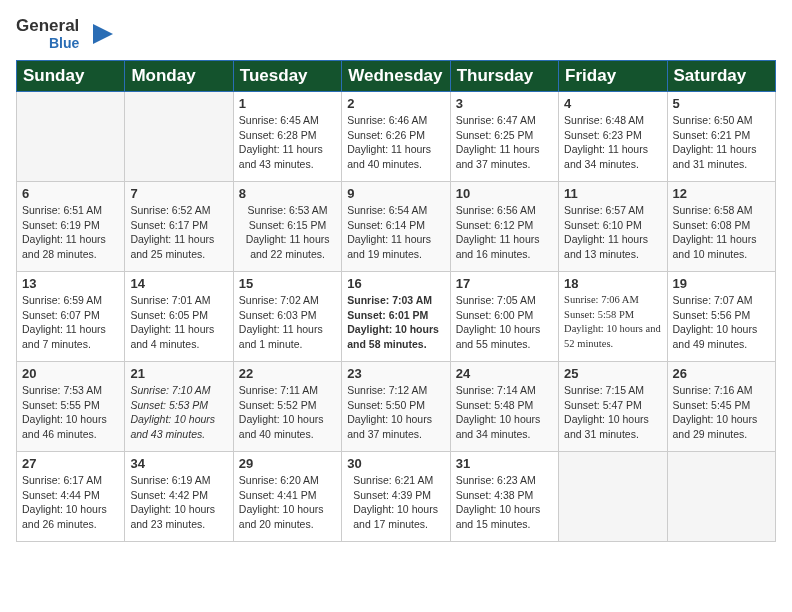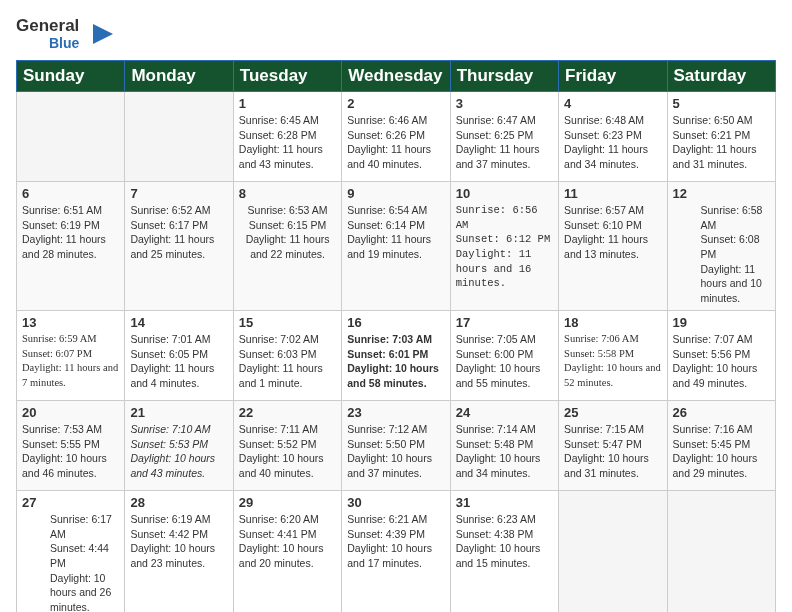--- a/index.html
+++ b/index.html
@@ -166,41 +166,41 @@
 Daylight: 11 hours and 22 minutes.</div>
         </td>
         <td>
           <div class="day-num">9</div>
           <div class="day-info" style="white-space: pre-line;">Sunrise: 6:54 AM
 Sunset: 6:14 PM
 Daylight: 11 hours and 19 minutes.</div>
         </td>
         <td>
           <div class="day-num">10</div>
-          <div class="day-info" style="white-space: pre-line; font-family: Liberation Mono, monospace;">Sunrise: 6:56 AM
+          <div class="day-info" style="white-space: pre-line;">Sunrise: 6:56 AM
 Sunset: 6:12 PM
 Daylight: 11 hours and 16 minutes.</div>
         </td>
         <td>
           <div class="day-num">11</div>
           <div class="day-info" style="white-space: pre-line;">Sunrise: 6:57 AM
 Sunset: 6:10 PM
 Daylight: 11 hours and 13 minutes.</div>
         </td>
         <td>
           <div class="day-num">12</div>
-          <div class="day-info" style="white-space: pre-line; margin-left: 28px;">Sunrise: 6:58 AM
+          <div class="day-info" style="white-space: pre-line;">Sunrise: 6:58 AM
 Sunset: 6:08 PM
 Daylight: 11 hours and 10 minutes.</div>
         </td>
       </tr>
       <tr>
         <td>
           <div class="day-num">13</div>
-          <div class="day-info" style="white-space: pre-line; font-family: Liberation Serif, serif;">Sunrise: 6:59 AM
+          <div class="day-info" style="white-space: pre-line;">Sunrise: 6:59 AM
 Sunset: 6:07 PM
 Daylight: 11 hours and 7 minutes.</div>
         </td>
         <td>
           <div class="day-num">14</div>
           <div class="day-info" style="white-space: pre-line;">Sunrise: 7:01 AM
 Sunset: 6:05 PM
 Daylight: 11 hours and 4 minutes.</div>
         </td>
         <td>
@@ -274,39 +274,39 @@
         <td>
           <div class="day-num">26</div>
           <div class="day-info" style="white-space: pre-line;">Sunrise: 7:16 AM
 Sunset: 5:45 PM
 Daylight: 10 hours and 29 minutes.</div>
         </td>
       </tr>
       <tr>
         <td>
           <div class="day-num">27</div>
-          <div class="day-info" style="white-space: pre-line; margin-left: 28px;">Sunrise: 6:17 AM
+          <div class="day-info" style="white-space: pre-line;">Sunrise: 6:17 AM
 Sunset: 4:44 PM
 Daylight: 10 hours and 26 minutes.</div>
         </td>
         <td>
-          <div class="day-num">28</div>
+          <div class="day-num">34</div>
           <div class="day-info" style="white-space: pre-line;">Sunrise: 6:19 AM
 Sunset: 4:42 PM
 Daylight: 10 hours and 23 minutes.</div>
         </td>
         <td>
           <div class="day-num">29</div>
           <div class="day-info" style="white-space: pre-line;">Sunrise: 6:20 AM
 Sunset: 4:41 PM
 Daylight: 10 hours and 20 minutes.</div>
         </td>
         <td>
           <div class="day-num">30</div>
-          <div class="day-info" style="white-space: pre-line;">Sunrise: 6:21 AM
+          <div class="day-info" style="white-space: pre-line; margin-left: 6px;">Sunrise: 6:21 AM
 Sunset: 4:39 PM
 Daylight: 10 hours and 17 minutes.</div>
         </td>
         <td>
           <div class="day-num">31</div>
           <div class="day-info" style="white-space: pre-line;">Sunrise: 6:23 AM
 Sunset: 4:38 PM
 Daylight: 10 hours and 15 minutes.</div>
         </td>
         <td class="empty"></td>

